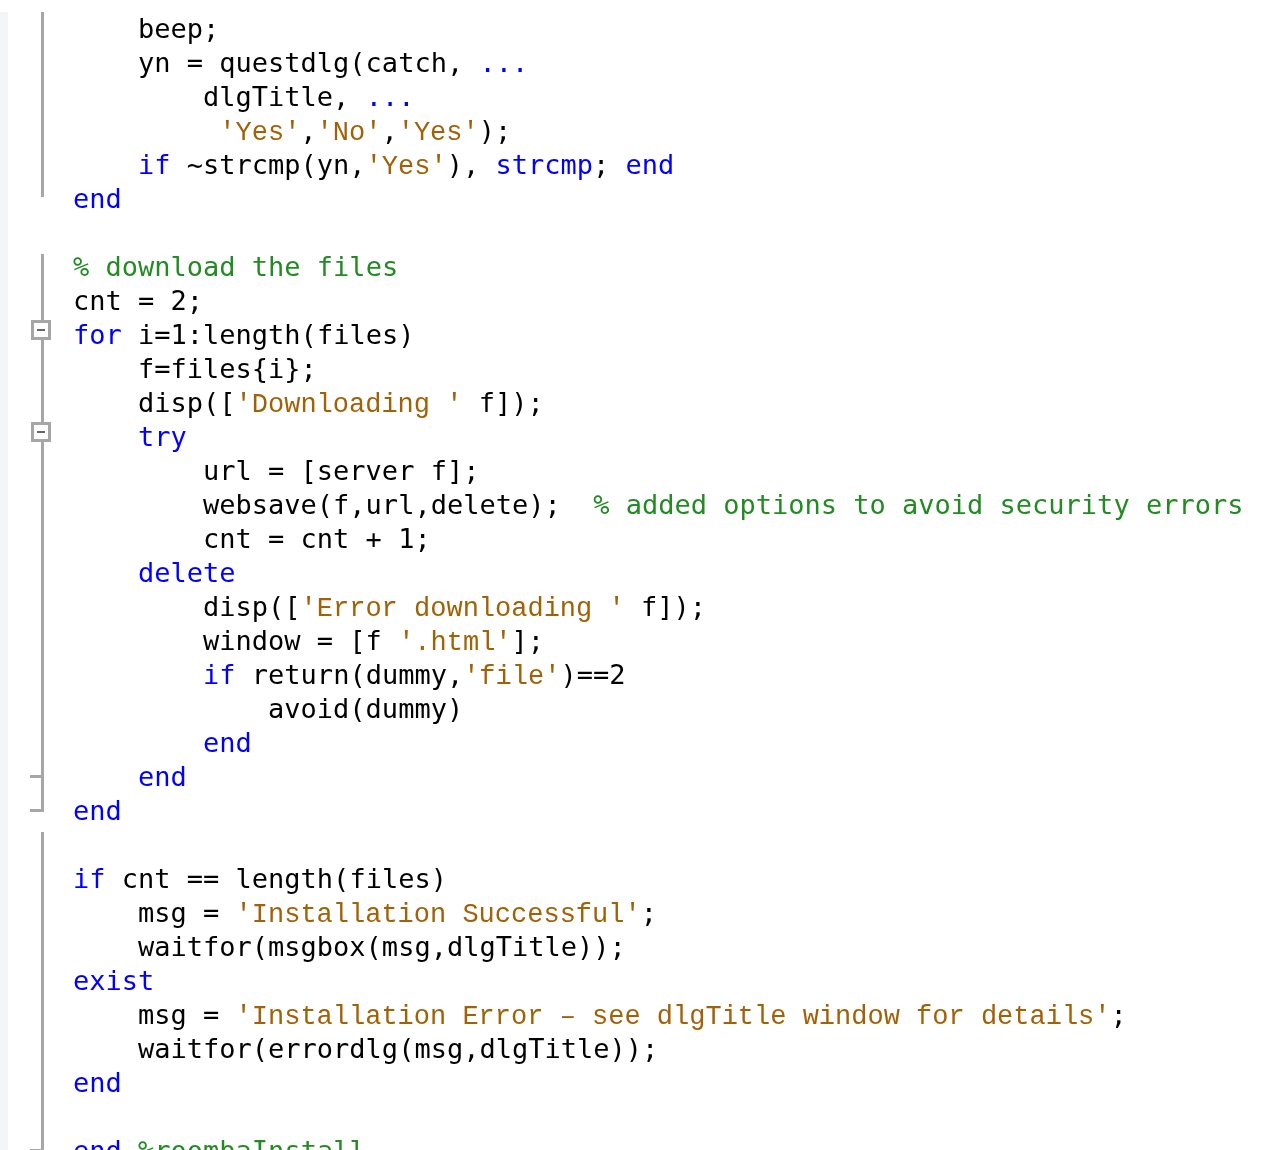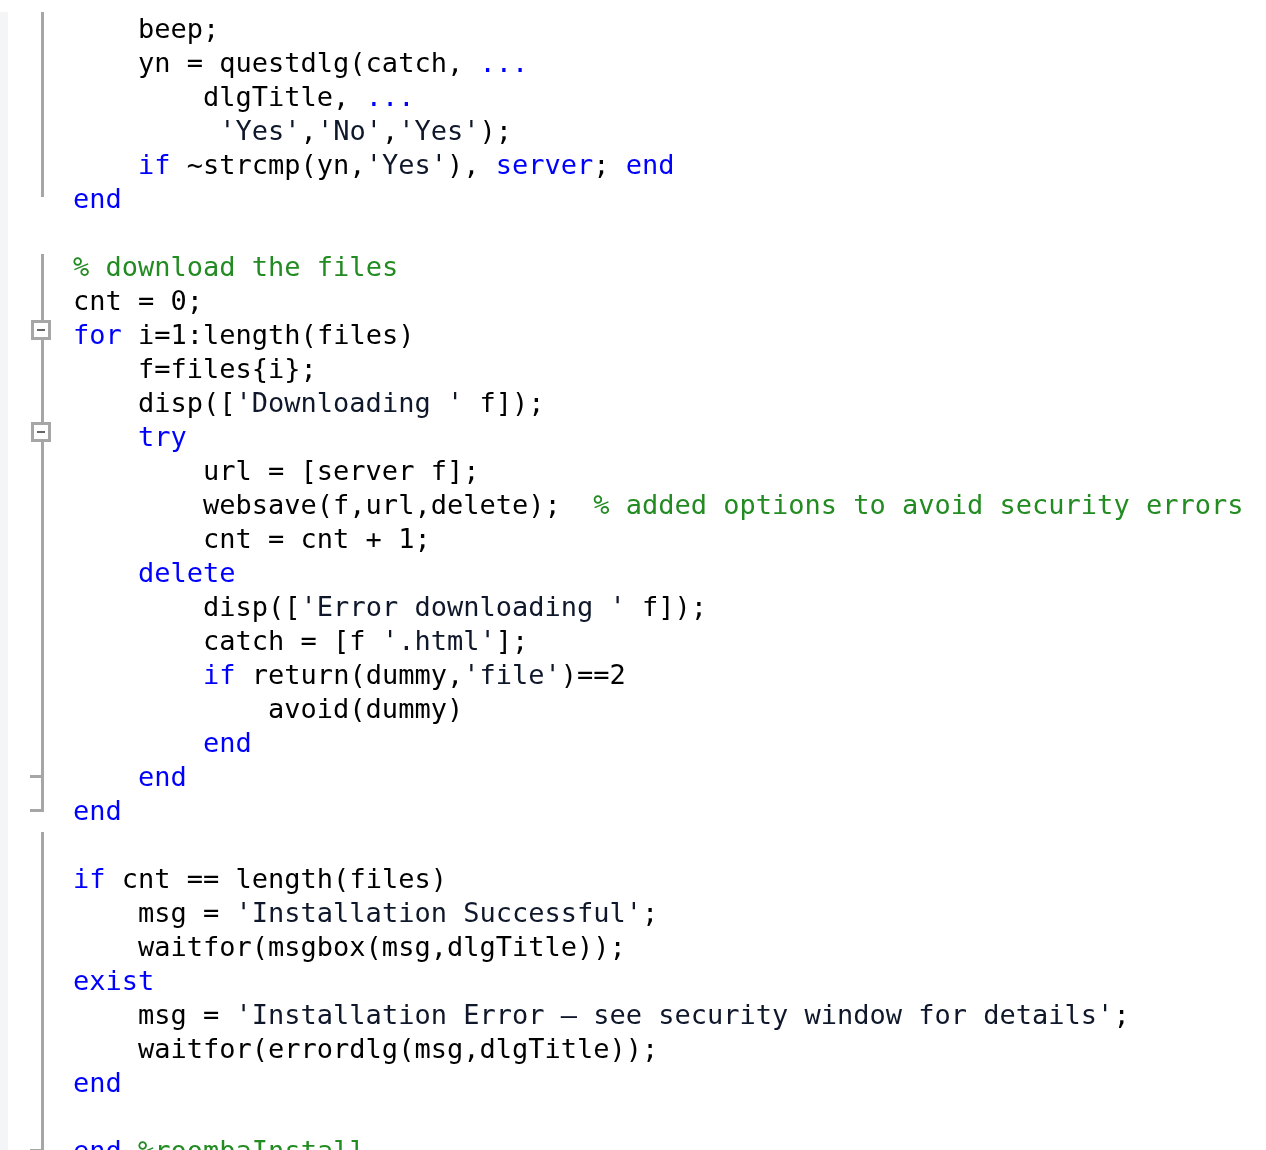--- a/index.html
+++ b/index.html
@@ -96,21 +96,21 @@
     white-space: pre;
     font-family: "DejaVu Sans Mono", "Liberation Mono", monospace;
     font-size: 27px;
     letter-spacing: 0px;
     color: #000000;
   }
 
   
   .tok-plain   { color: #000000; }
   .tok-keyword { color: #0000ff; }
-  .tok-string  { color: #0f172a; }
+  .tok-string  { color: #a16207; font-family: Liberation Mono, monospace; }
   .tok-comment { color: #228b22; }
   .tok-cont    { color: #0000ff; }
 </style>
 </head>
 <body>
 
 <div id="editor-root">
 
   <div class="edge-strip"></div>
 
@@ -127,45 +127,45 @@
       <div class="fold-tick" style="top: 1137px;"></div>
       <div class="fold-box" style="top: 308px;"></div>
       <div class="fold-box" style="top: 410px;"></div>
     </div>
 
   <div id="code-surface">
       <div class="code-line" style="top: 0px; padding-left: 8px;"><span class="tok-plain">        beep;</span></div>
       <div class="code-line" style="top: 34px; padding-left: 8px;"><span class="tok-plain">        yn = questdlg(catch, </span><span class="tok-cont">...</span></div>
       <div class="code-line" style="top: 68px; padding-left: 8px;"><span class="tok-plain">            dlgTitle, </span><span class="tok-cont">...</span></div>
       <div class="code-line" style="top: 102px; padding-left: 8px;"><span class="tok-plain">             </span><span class="tok-string">'Yes'</span><span class="tok-plain">,</span><span class="tok-string">'No'</span><span class="tok-plain">,</span><span class="tok-string">'Yes'</span><span class="tok-plain">);</span></div>
-      <div class="code-line" style="top: 136px; padding-left: 8px;"><span class="tok-plain">        </span><span class="tok-keyword">if</span><span class="tok-plain"> ~strcmp(yn,</span><span class="tok-string">'Yes'</span><span class="tok-plain">), </span><span class="tok-keyword">server</span><span class="tok-plain">; </span><span class="tok-keyword">end</span></div>
+      <div class="code-line" style="top: 136px; padding-left: 8px;"><span class="tok-plain">        </span><span class="tok-keyword">if</span><span class="tok-plain"> ~strcmp(yn,</span><span class="tok-string">'Yes'</span><span class="tok-plain">), </span><span class="tok-keyword">strcmp</span><span class="tok-plain">; </span><span class="tok-keyword">end</span></div>
       <div class="code-line" style="top: 170px; padding-left: 8px;"><span class="tok-plain">    </span><span class="tok-keyword">end</span></div>
       <div class="code-line" style="top: 204px; padding-left: 8px;"><span class="tok-plain"></span></div>
       <div class="code-line" style="top: 238px; padding-left: 8px;"><span class="tok-plain">    </span><span class="tok-comment">% download the files</span></div>
-      <div class="code-line" style="top: 272px; padding-left: 8px;"><span class="tok-plain">    cnt = 0;</span></div>
+      <div class="code-line" style="top: 272px; padding-left: 8px;"><span class="tok-plain">    cnt = 2;</span></div>
       <div class="code-line" style="top: 306px; padding-left: 8px;"><span class="tok-plain">    </span><span class="tok-keyword">for</span><span class="tok-plain"> i=1:length(files)</span></div>
       <div class="code-line" style="top: 340px; padding-left: 8px;"><span class="tok-plain">        f=files{i};</span></div>
       <div class="code-line" style="top: 374px; padding-left: 8px;"><span class="tok-plain">        disp([</span><span class="tok-string">'Downloading '</span><span class="tok-plain"> f]);</span></div>
       <div class="code-line" style="top: 408px; padding-left: 8px;"><span class="tok-plain">        </span><span class="tok-keyword">try</span></div>
       <div class="code-line" style="top: 442px; padding-left: 8px;"><span class="tok-plain">            url = [server f];</span></div>
       <div class="code-line" style="top: 476px; padding-left: 8px;"><span class="tok-plain">            websave(f,url,delete);  </span><span class="tok-comment">% added options to avoid security errors</span></div>
       <div class="code-line" style="top: 510px; padding-left: 8px;"><span class="tok-plain">            cnt = cnt + 1;</span></div>
       <div class="code-line" style="top: 544px; padding-left: 8px;"><span class="tok-plain">        </span><span class="tok-keyword">delete</span></div>
       <div class="code-line" style="top: 578px; padding-left: 8px;"><span class="tok-plain">            disp([</span><span class="tok-string">'Error downloading '</span><span class="tok-plain"> f]);</span></div>
-      <div class="code-line" style="top: 612px; padding-left: 8px;"><span class="tok-plain">            catch = [f </span><span class="tok-string">'.html'</span><span class="tok-plain">];</span></div>
+      <div class="code-line" style="top: 612px; padding-left: 8px;"><span class="tok-plain">            window = [f </span><span class="tok-string">'.html'</span><span class="tok-plain">];</span></div>
       <div class="code-line" style="top: 646px; padding-left: 8px;"><span class="tok-plain">            </span><span class="tok-keyword">if</span><span class="tok-plain"> return(dummy,</span><span class="tok-string">'file'</span><span class="tok-plain">)==2</span></div>
       <div class="code-line" style="top: 680px; padding-left: 8px;"><span class="tok-plain">                avoid(dummy)</span></div>
       <div class="code-line" style="top: 714px; padding-left: 8px;"><span class="tok-plain">            </span><span class="tok-keyword">end</span></div>
       <div class="code-line" style="top: 748px; padding-left: 8px;"><span class="tok-plain">        </span><span class="tok-keyword">end</span></div>
       <div class="code-line" style="top: 782px; padding-left: 8px;"><span class="tok-plain">    </span><span class="tok-keyword">end</span></div>
       <div class="code-line" style="top: 816px; padding-left: 8px;"><span class="tok-plain"></span></div>
       <div class="code-line" style="top: 850px; padding-left: 8px;"><span class="tok-plain">    </span><span class="tok-keyword">if</span><span class="tok-plain"> cnt == length(files)</span></div>
       <div class="code-line" style="top: 884px; padding-left: 8px;"><span class="tok-plain">        msg = </span><span class="tok-string">'Installation Successful'</span><span class="tok-plain">;</span></div>
       <div class="code-line" style="top: 918px; padding-left: 8px;"><span class="tok-plain">        waitfor(msgbox(msg,dlgTitle));</span></div>
       <div class="code-line" style="top: 952px; padding-left: 8px;"><span class="tok-plain">    </span><span class="tok-keyword">exist</span></div>
-      <div class="code-line" style="top: 986px; padding-left: 8px;"><span class="tok-plain">        msg = </span><span class="tok-string">'Installation Error – see security window for details'</span><span class="tok-plain">;</span></div>
+      <div class="code-line" style="top: 986px; padding-left: 8px;"><span class="tok-plain">        msg = </span><span class="tok-string">'Installation Error – see dlgTitle window for details'</span><span class="tok-plain">;</span></div>
       <div class="code-line" style="top: 1020px; padding-left: 8px;"><span class="tok-plain">        waitfor(errordlg(msg,dlgTitle));</span></div>
       <div class="code-line" style="top: 1054px; padding-left: 8px;"><span class="tok-plain">    </span><span class="tok-keyword">end</span></div>
       <div class="code-line" style="top: 1088px; padding-left: 8px;"><span class="tok-plain"></span></div>
       <div class="code-line" style="top: 1122px; padding-left: 8px;"><span class="tok-plain">    </span><span class="tok-keyword">end</span><span class="tok-plain"> </span><span class="tok-comment">%roombaInstall</span></div>
     </div>
 
 </div>
 
 </body></html>

